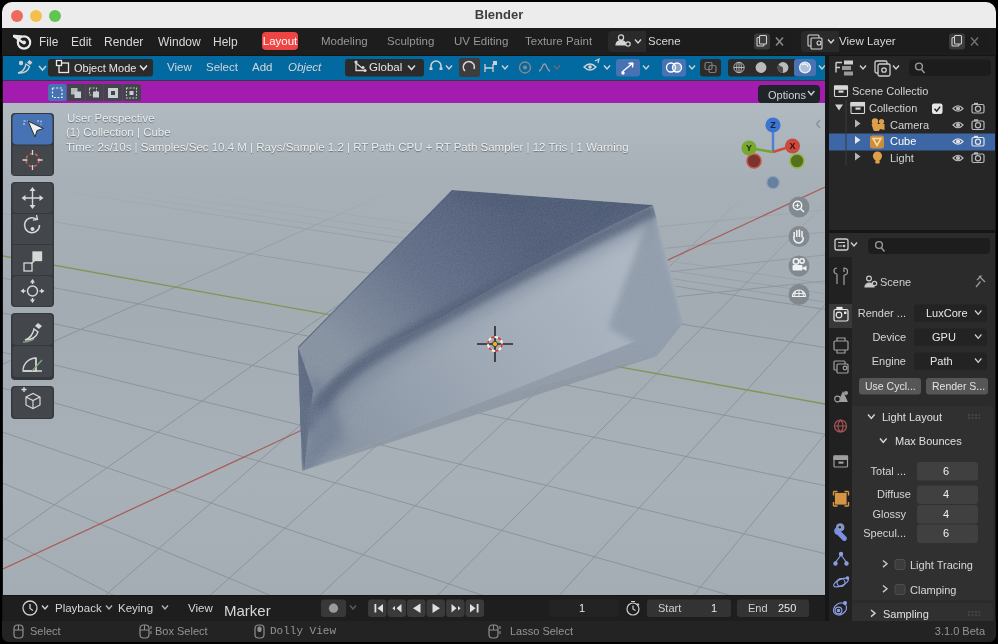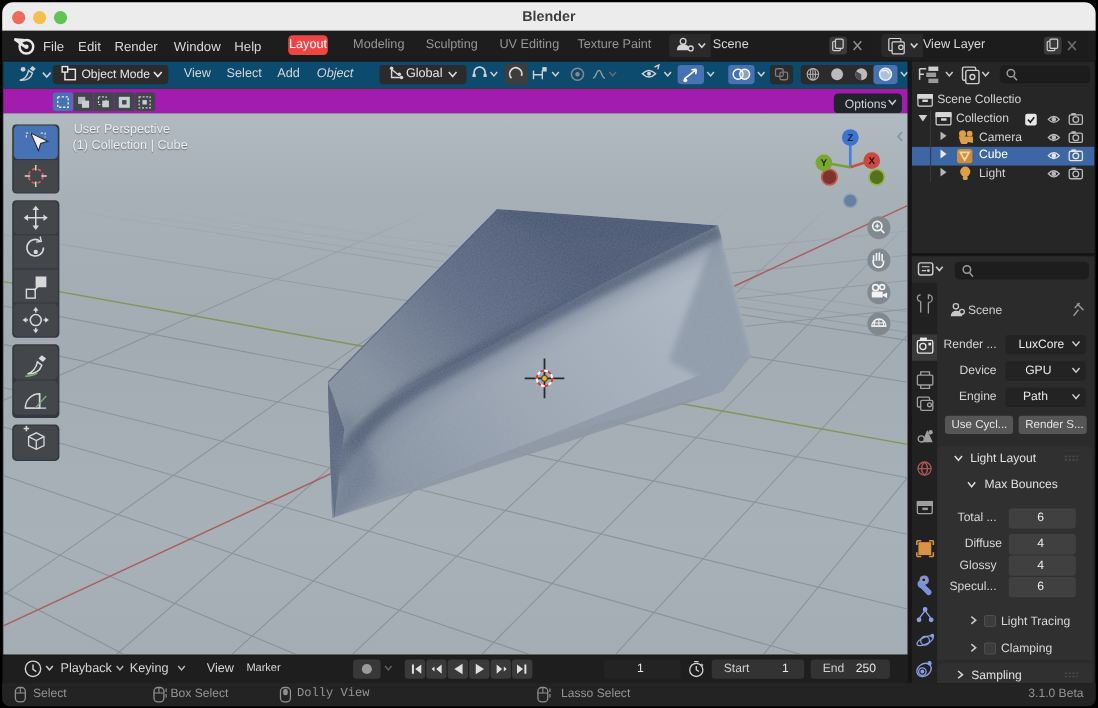--- a/index.html
+++ b/index.html
@@ -7,21 +7,21 @@
 body { font-family:"Liberation Sans", sans-serif; position:relative; }
 .win { position:absolute; left:2px; top:2px; width:994px; height:640px; border-radius:10px 10px 7px 7px; overflow:hidden; background:#161616; }
 .c { position:absolute; left:-2px; top:-2px; width:998px; height:644px;padding-left:48px; }
 .abs { position:absolute; }
 .titlebar { position:absolute; left:0; top:0; width:998px; height:28px; background:#ececec; }
 .tl { position:absolute; top:10px; width:12px; height:12px; border-radius:50%; }
 .title { position:absolute; top:7px; width:100%; text-align:center; font-size:13px; font-weight:bold; color:#3e3e3e; }
 .topbar { position:absolute; left:0; top:28px; width:998px; height:27px; background:#1d1d1d; }
 .menu { position:absolute; top:7px; font-size:12px; color:#d8d8d8; }
 .tab { position:absolute; top:4px; height:18px; line-height:18px; font-size:11.5px; color:#979797; }
-.vhead { position:absolute; left:3px; top:56px; width:822px; height:24px; background:#0c4a6e; }
+.vhead { position:absolute; left:3px; top:56px; width:822px; height:24px; background:#0369a1; }
 .ohead { position:absolute; left:829px; top:56px; width:166px; height:24px; background:#262626; }
 .hitem { position:absolute; font-size:11.5px; color:#d5d5d5; }
 .strip { position:absolute; left:3px; top:80px; width:822px; height:23px; background:#a21caf; }
 .vp { position:absolute; left:3px; top:103px; width:822px; height:492px; overflow:hidden;
       background:linear-gradient(180deg,#b1bac1 0%, #a7b0b7 16%, #a3acb3 42%, #a8b1b7 78%, #a4adb3 100%); }
 .vptext { position:absolute; font-size:11.5px; color:#eceff1; text-shadow:0 1px 1px rgba(40,45,50,0.55); white-space:nowrap; }
 .outliner { position:absolute; left:829px; top:80px; width:166px; height:150px; background:#262626; }
 .props { position:absolute; left:829px; top:233px; width:166px; height:388px; background:#2b2b2b; }
 .timeline { position:absolute; left:3px; top:596px; width:822px; height:25px; background:#1e1e1e; }
 .status { position:absolute; left:0; top:621px; width:998px; height:21px; background:#232323; }
@@ -370,20 +370,21 @@
   <circle cx="802" cy="261" r="2.2" fill="none"></circle>
   <rect x="792.5" y="265" width="10" height="5.5" rx="1" fill="#f2f2f2" stroke="none"></rect>
   <path d="M802.5 267.8 l4 -2 v5 l-4 -2" fill="#f2f2f2" stroke="none"></path>
   <path d="M792.5 296.5 a6.5 6.5 0 0 1 13 0 Z" stroke-width="1.2"></path>
   <path d="M795.5 291 l-1 5.5 M799 290 v6.5 M802.5 291 l1 5.5 M793.5 293.6 h11 M792.8 296.5 h12.4" stroke-width="1"></path>
 </g>
 <path d="M820 120 l-3.5 4 l3.5 4" stroke="#8c949b" stroke-width="1.6" fill="none"></path>
 </svg>
   <div class="vptext" style="left:64px;top:9px;">User Perspective</div>
   <div class="vptext" style="left:63px;top:23px;">(1) Collection | Cube</div>
+  <div class="vptext" style="left:63px;top:38px;">Time: 2s/10s | Samples/Sec 10.4 M | Rays/Sample 1.2 | RT Path CPU + RT Path Sampler | 12 Tris | 1 Warning</div>
 </div>
 
 <svg class="abs" style="left:11px;top:113px;" width="44" height="310" viewBox="0 0 44 310">
   <g fill="#35383c">
     <rect x="0" y="0" width="43" height="63" rx="4"></rect>
     <rect x="0" y="69" width="43" height="125" rx="4"></rect>
     <rect x="0" y="200" width="43" height="67" rx="4"></rect>
     <rect x="0" y="273" width="43" height="33" rx="4"></rect>
   </g>
   <rect x="1.5" y="1" width="40" height="30.5" rx="4" fill="#4772b3"></rect>
@@ -693,21 +694,21 @@
     <circle cx="630" cy="13" r="6"></circle>
     <path d="M630 9.5 v3.5 l2.5 1.5 M628 5.5 h4 M634.5 7.5 l1.5 1.5"></path>
   </g>
 
   <rect x="644" y="3.5" width="84" height="17.5" rx="3" fill="#333333"></rect>
   <rect x="734" y="3.5" width="72" height="17.5" rx="3" fill="#333333"></rect>
 </svg>
 <div class="stxt" style="left:52px;top:6px;color:#d6d6d6;font-size:11.5px;">Playback</div>
 <div class="stxt" style="left:115px;top:6px;color:#d6d6d6;font-size:11.5px;">Keying</div>
 <div class="stxt" style="left:185px;top:6px;color:#d6d6d6;font-size:11.5px;">View</div>
-<div class="stxt" style="left:221px;top:6px;color:#d6d6d6;font-size:10px;">Marker</div>
+<div class="stxt" style="left:221px;top:6px;color:#d6d6d6;font-size:15px;">Marker</div>
 <div class="stxt" style="left:576px;top:6px;color:#e8e8e8;">1</div>
 <div class="stxt" style="left:655px;top:6px;color:#cfcfcf;">Start</div>
 <div class="stxt" style="left:708px;top:6px;color:#e8e8e8;">1</div>
 <div class="stxt" style="left:745px;top:6px;color:#cfcfcf;">End</div>
 <div class="stxt" style="left:775px;top:6px;color:#e8e8e8;">250</div>
 </div>
 
 <div class="status" id="statusbar">
   <svg width="998" height="21" viewBox="0 0 998 21" style="position:absolute;left:0;top:0;">
     <g stroke="#8f8f8f" fill="none" stroke-width="1.2">

